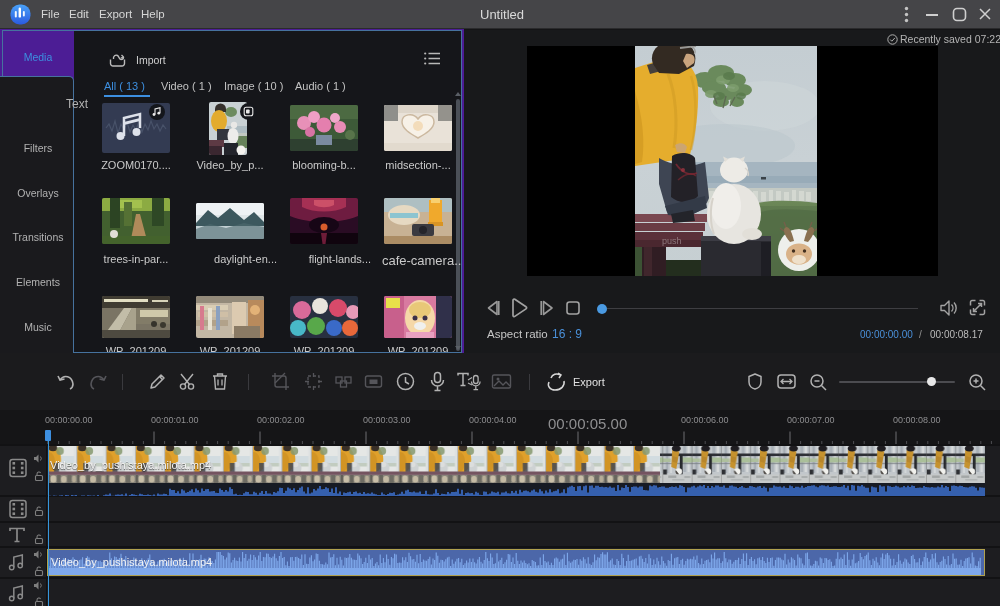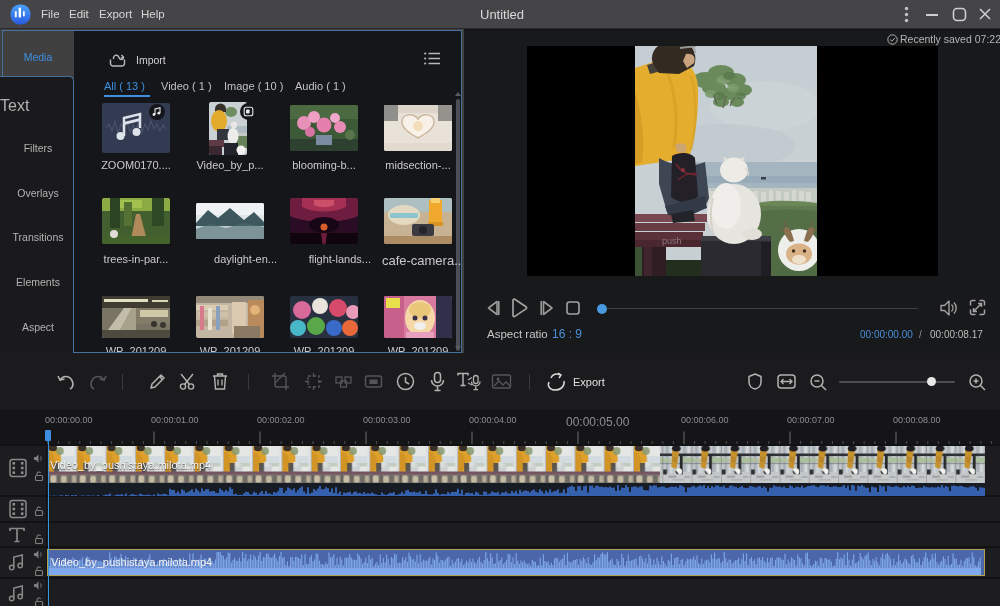--- a/index.html
+++ b/index.html
@@ -34,38 +34,38 @@
       </svg>
   <div class="abs" style="left:926px;top:14px;width:12px;height:1.6px;background:#cfcfcf"></div>
   <svg class="abs" style="left:952px;top:7px" width="15" height="15" viewBox="0 0 15 15">
         <rect x="1.5" y="1.5" width="12" height="12" rx="3.5" fill="none" stroke="#cfcfcf" stroke-width="1.6"></rect>
       </svg>
   <svg class="abs" style="left:978px;top:7px" width="14" height="14" viewBox="0 0 14 14">
         <path d="M2 2L12 12M12 2L2 12" stroke="#cfcfcf" stroke-width="1.5"></path>
       </svg>
 </div>
 
-<div class="abs" style="left:0;top:29px;width:464px;height:368px;background:#404040">
+<div class="abs" style="left:0;top:29px;width:464px;height:368px;background:#4c1d95">
 
   <div class="abs" style="left:74px;top:1px;width:388px;height:323px;background:#15161a"></div>
 
   <div class="abs" style="left:0;top:47px;width:74px;height:277px;background:#1a1a1d;border-top:1px solid #46729e;border-right:1px solid #46729e;border-top-right-radius:5px"></div>
 
   <div class="abs" style="left:2px;top:1px;width:460px;height:1px;background:#46729e"></div>
   <div class="abs" style="left:2px;top:1px;width:1px;height:47px;background:#46729e"></div>
   <div class="abs" style="left:461px;top:1px;width:1px;height:323px;background:#46729e"></div>
   <div class="abs" style="left:74px;top:323px;width:388px;height:1px;background:#46729e"></div>
 
   <div class="abs" style="left:0;top:22px;width:76px;text-align:center;font-size:10.5px;color:#3d8fe0">Media</div>
-  <div class="abs" style="left:0;top:68px;width:76px;text-align:left;font-size:16px;color:#b2b2b2">Text</div>
+  <div class="abs" style="left:12px;top:68px;width:76px;text-align:right;font-size:12px;color:#b2b2b2">Text</div>
   <div class="abs" style="left:0;top:112.5px;width:76px;text-align:center;font-size:10.5px;color:#b2b2b2">Filters</div>
   <div class="abs" style="left:0;top:157.5px;width:76px;text-align:center;font-size:10.5px;color:#b2b2b2">Overlays</div>
   <div class="abs" style="left:0;top:202px;width:76px;text-align:center;font-size:10.5px;color:#b2b2b2">Transitions</div>
   <div class="abs" style="left:0;top:247px;width:76px;text-align:center;font-size:10.5px;color:#b2b2b2">Elements</div>
-  <div class="abs" style="left:0;top:292px;width:76px;text-align:center;font-size:10.5px;color:#b2b2b2">Aspect</div>
+  <div class="abs" style="left:0;top:292px;width:76px;text-align:center;font-size:10.5px;color:#b2b2b2">Music</div>
 </div>
 
 <svg class="abs" style="left:109px;top:53px" width="17" height="14" viewBox="0 0 17 14">
   <path d="M1.5 6.5v4a2.5 2.5 0 002.5 2.5h9a2.5 2.5 0 002.5-2.5v-4" fill="none" stroke="#bcbcbc" stroke-width="1.4"></path>
   <path d="M4.5 6C4 3 6.5 1.5 8.5 2.5c2 1 1 4 3.5 4 1.5 0 2.5-1 2.5-2.5" fill="none" stroke="#bcbcbc" stroke-width="1.4"></path>
   <path d="M12.5 2l2 2-2.7 1" fill="none" stroke="#bcbcbc" stroke-width="1.3" stroke-linejoin="round"></path>
 </svg>
 <div class="abs" style="left:136px;top:54px;font-size:10.5px;color:#d0d0d0">Import</div>
 <svg class="abs" style="left:424px;top:51px" width="17" height="15" viewBox="0 0 17 15">
   <path d="M4.5 2.5H16M4.5 7.5H16M4.5 12.5H16" stroke="#b8b8b8" stroke-width="1.5"></path>
@@ -536,21 +536,21 @@
 <div class="abs" style="left:0;top:410px;width:1000px;height:196px;background:#151517">
       <svg width="1000" height="38" style="position:absolute;left:0;top:0" viewBox="0 0 1000 38">
         <path d="M48.0 21.5V36M154.0 21.5V36M260.0 21.5V36M366.0 21.5V36M472.0 21.5V36M578.0 21.5V36M684.0 21.5V36M790.0 21.5V36M896.0 21.5V36" stroke="#6e6e72" stroke-width="1"></path>
         <path d="M58.6 31V36M69.2 31V36M79.8 31V36M90.4 31V36M101.0 31V36M111.6 31V36M122.2 31V36M132.8 31V36M143.4 31V36M164.6 31V36M175.2 31V36M185.8 31V36M196.4 31V36M207.0 31V36M217.6 31V36M228.2 31V36M238.8 31V36M249.4 31V36M270.6 31V36M281.2 31V36M291.8 31V36M302.4 31V36M313.0 31V36M323.6 31V36M334.2 31V36M344.8 31V36M355.4 31V36M376.6 31V36M387.2 31V36M397.8 31V36M408.4 31V36M419.0 31V36M429.6 31V36M440.2 31V36M450.8 31V36M461.4 31V36M482.6 31V36M493.2 31V36M503.8 31V36M514.4 31V36M525.0 31V36M535.6 31V36M546.2 31V36M556.8 31V36M567.4 31V36M588.6 31V36M599.2 31V36M609.8 31V36M620.4 31V36M631.0 31V36M641.6 31V36M652.2 31V36M662.8 31V36M673.4 31V36M694.6 31V36M705.2 31V36M715.8 31V36M726.4 31V36M737.0 31V36M747.6 31V36M758.2 31V36M768.8 31V36M779.4 31V36M800.6 31V36M811.2 31V36M821.8 31V36M832.4 31V36M843.0 31V36M853.6 31V36M864.2 31V36M874.8 31V36M885.4 31V36M906.6 31V36M917.2 31V36M927.8 31V36M938.4 31V36M949.0 31V36M959.6 31V36M970.2 31V36M980.8 31V36M991.4 31V36" stroke="#4e4e52" stroke-width="1"></path>
       </svg>
       <div style="position:absolute;left:45px;top:5px;font-size:9px;color:#8f8f91">00:00:00.00</div>
       <div style="position:absolute;left:151px;top:5px;font-size:9px;color:#8f8f91">00:00:01.00</div>
       <div style="position:absolute;left:257px;top:5px;font-size:9px;color:#8f8f91">00:00:02.00</div>
       <div style="position:absolute;left:363px;top:5px;font-size:9px;color:#8f8f91">00:00:03.00</div>
       <div style="position:absolute;left:469px;top:5px;font-size:9px;color:#8f8f91">00:00:04.00</div>
-      <div style="position:absolute;left:566px;top:5px;font-size:12px;color:#8f8f91">00:00:05.00</div>
+      <div style="position:absolute;left:548px;top:5px;font-size:15px;color:#8f8f91">00:00:05.00</div>
       <div style="position:absolute;left:681px;top:5px;font-size:9px;color:#8f8f91">00:00:06.00</div>
       <div style="position:absolute;left:787px;top:5px;font-size:9px;color:#8f8f91">00:00:07.00</div>
       <div style="position:absolute;left:893px;top:5px;font-size:9px;color:#8f8f91">00:00:08.00</div>
       <div class="abs" style="left:0;top:36px;width:1000px;height:51px;background:#1d1d20"></div>
       <div class="abs" style="left:0;top:87px;width:1000px;height:24px;background:#1d1d20"></div>
       <div class="abs" style="left:0;top:113px;width:1000px;height:24px;background:#1d1d20"></div>
       <div class="abs" style="left:0;top:138px;width:1000px;height:29px;background:#1d1d20"></div>
       <div class="abs" style="left:0;top:169px;width:1000px;height:27px;background:#1d1d20"></div>
       <div class="abs" style="left:0;top:36px;width:46px;height:160px;background:#1d1d20"></div>
       <div class="abs" style="left:46px;top:36px;width:1px;height:51px;background:#111113"></div>

